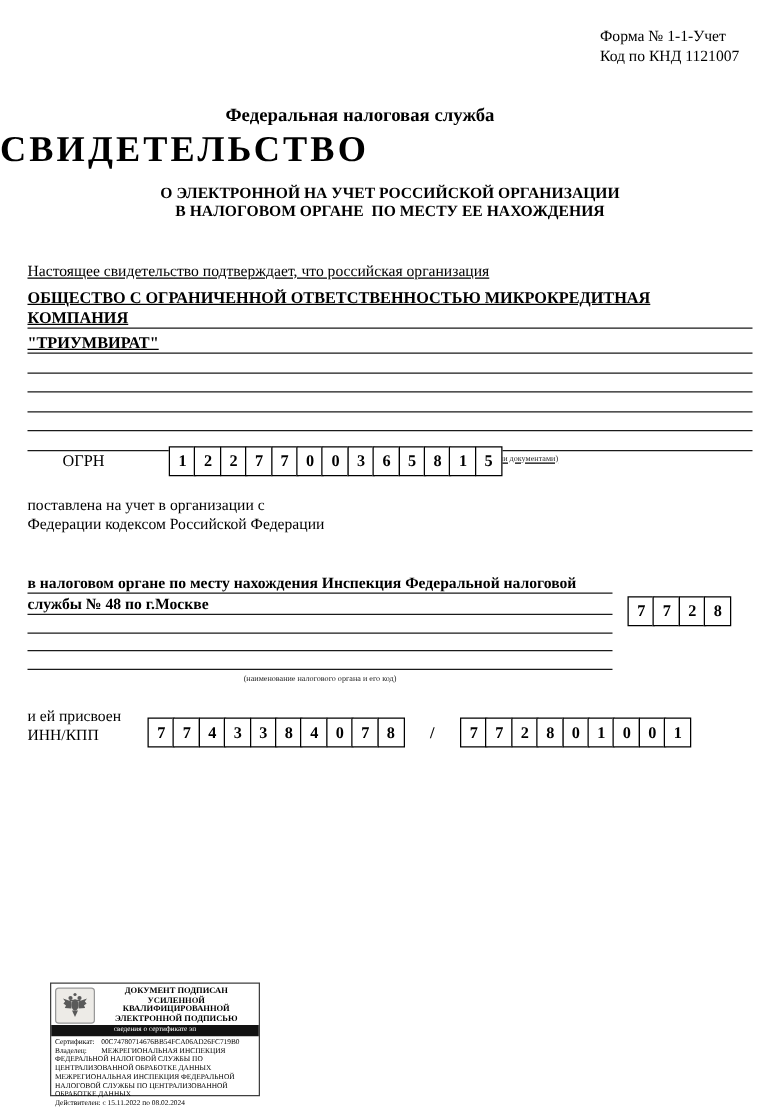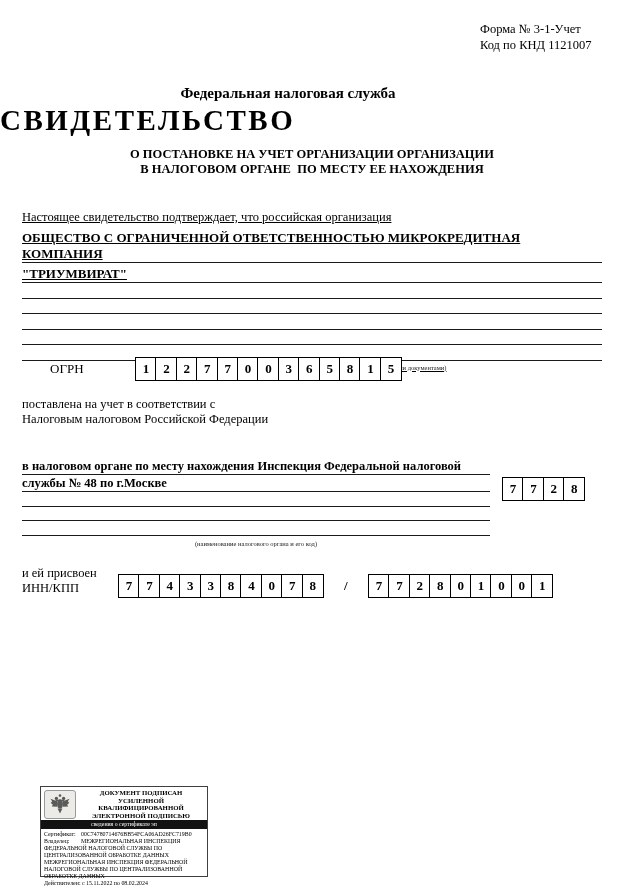--- a/index.html
+++ b/index.html
@@ -69,27 +69,27 @@
   .stamp-row { display:flex; }
   .stamp-row .lbl { width:37px; flex:0 0 auto; }
   .stamp-line { display:block; }
 </style>
 </head>
 <body>
 
 <div class="page">
 
   <div class="abs form-code">
-    <div>Форма № 3-1-Учет</div>
+    <div>Форма № 1-1-Учет</div>
     <div>Код по КНД 1121007</div>
   </div>
 
   <div class="abs agency">Федеральная налоговая служба</div>
   <div class="abs doc-title">СВИДЕТЕЛЬСТВО</div>
-  <div class="abs subtitle"><span>О ПОСТАНОВКЕ НА УЧЕТ ОРГАНИЗАЦИИ ОРГАНИЗАЦИИ</span><br><span>В НАЛОГОВОМ ОРГАНЕ  ПО МЕСТУ ЕЕ НАХОЖДЕНИЯ</span></div>
+  <div class="abs subtitle"><span>О ЭЛЕКТРОННОЙ НА УЧЕТ РОССИЙСКОЙ ОРГАНИЗАЦИИ</span><br><span>В НАЛОГОВОМ ОРГАНЕ  ПО МЕСТУ ЕЕ НАХОЖДЕНИЯ</span></div>
 
   <div class="abs org-block">
     <div class="intro">Настоящее свидетельство подтверждает, что российская организация</div>
     <div class="org-line">ОБЩЕСТВО С ОГРАНИЧЕННОЙ ОТВЕТСТВЕННОСТЬЮ МИКРОКРЕДИТНАЯ КОМПАНИЯ</div>
     <div class="org-line">"ТРИУМВИРАТ"</div>
     <div class="rule"></div>
     <div class="rule"></div>
     <div class="rule"></div>
     <div class="rule"></div>
     <div class="rule"></div>
@@ -107,22 +107,22 @@
       <span class="cell">0</span>
       <span class="cell">3</span>
       <span class="cell">6</span>
       <span class="cell">5</span>
       <span class="cell">8</span>
       <span class="cell">1</span>
       <span class="cell">5</span>
     </div>
 
   <div class="abs registered">
-    <div>поставлена на учет в соответствии с</div>
-    <div>Налоговым налоговом Российской Федерации</div>
+    <div>поставлена на учет в организации с</div>
+    <div>Федерации кодексом Российской Федерации</div>
   </div>
 
   <div class="abs taxoffice">
     <div class="tax-line">в налоговом органе по месту нахождения Инспекция Федеральной налоговой</div>
     <div class="tax-line">службы № 48 по г.Москве</div>
     <div class="rule"></div>
     <div class="rule"></div>
     <div class="rule"></div>
     <div class="tax-caption">(наименование налогового органа и его код)</div>
   </div>

